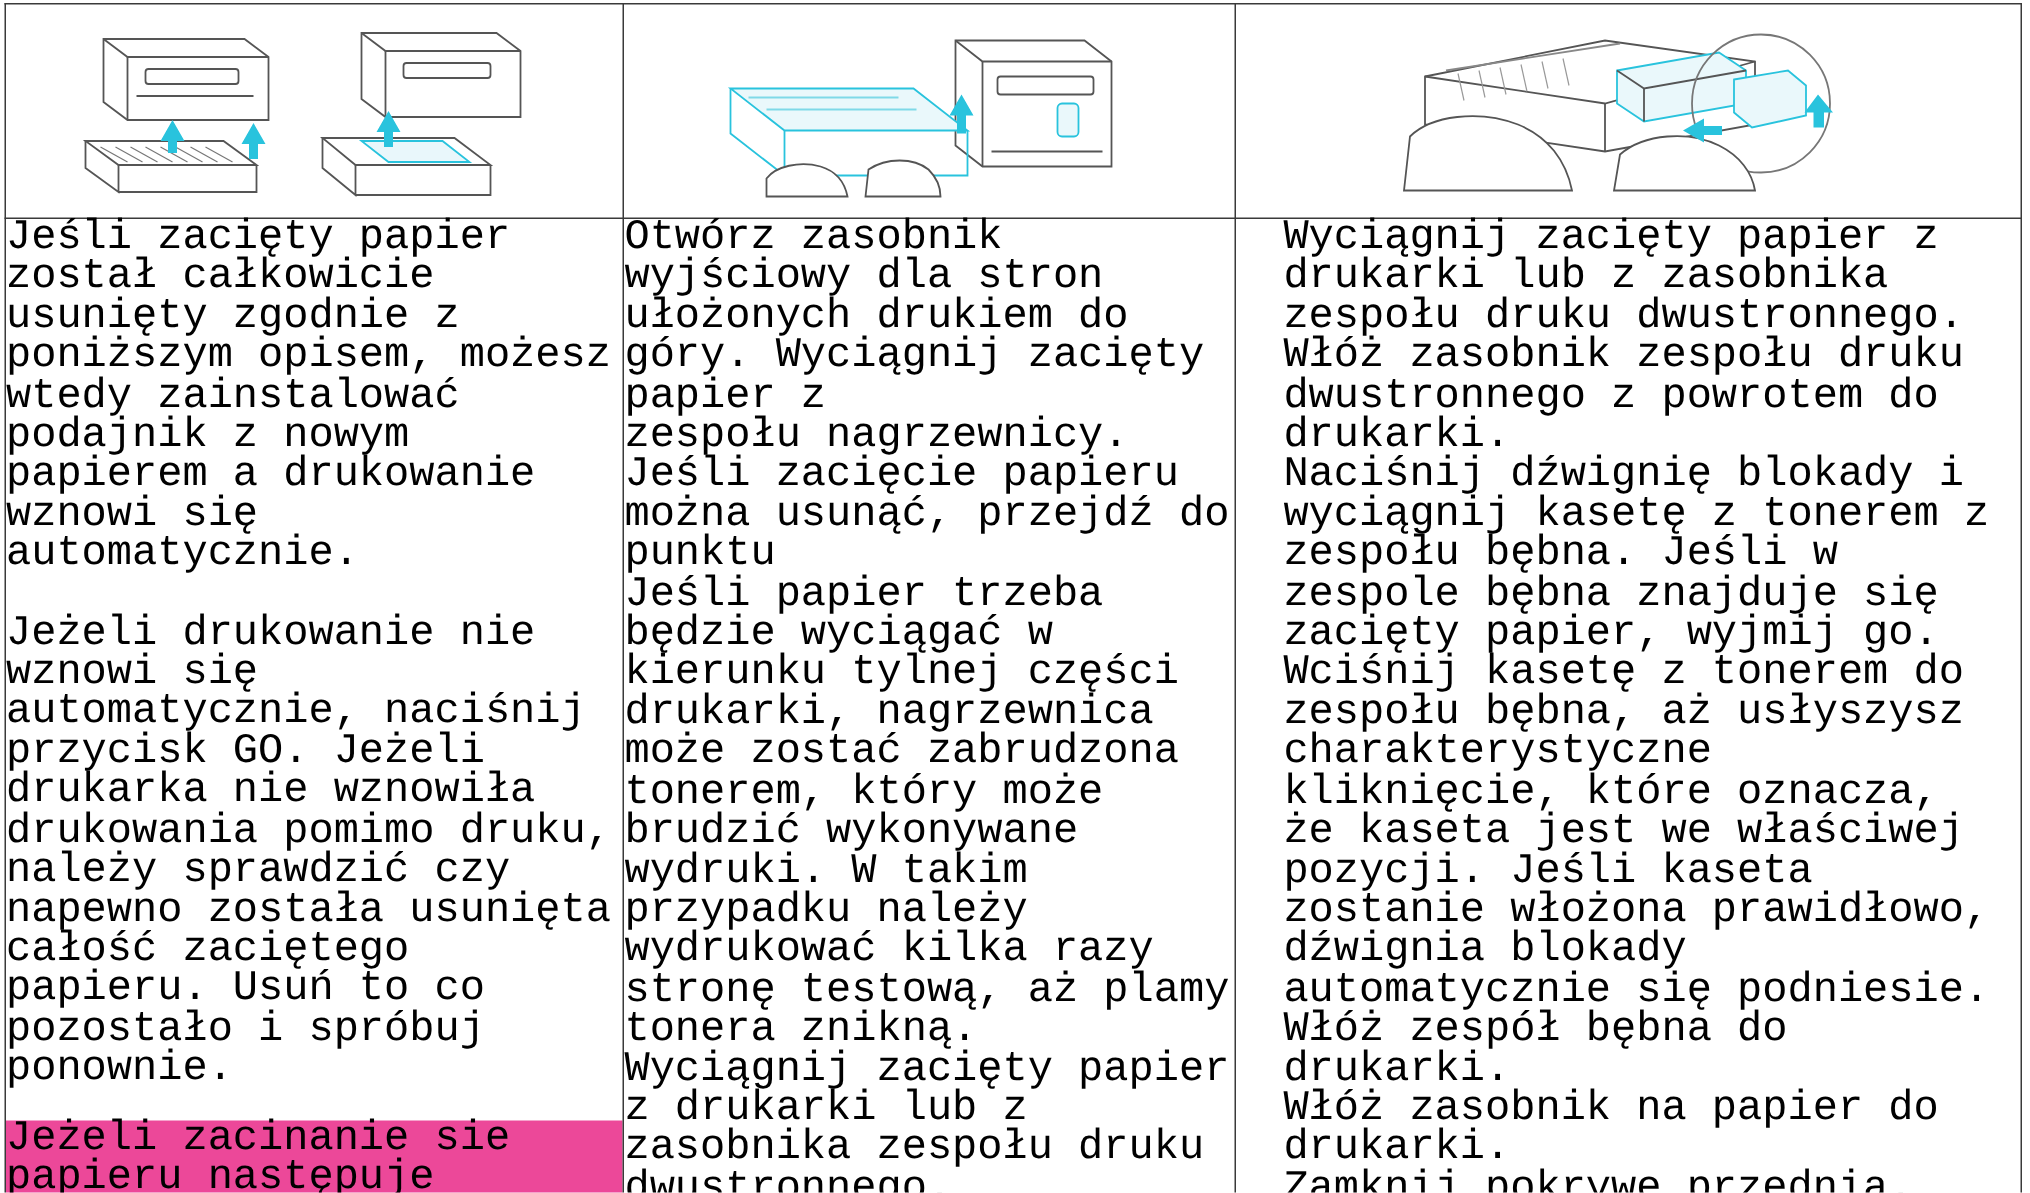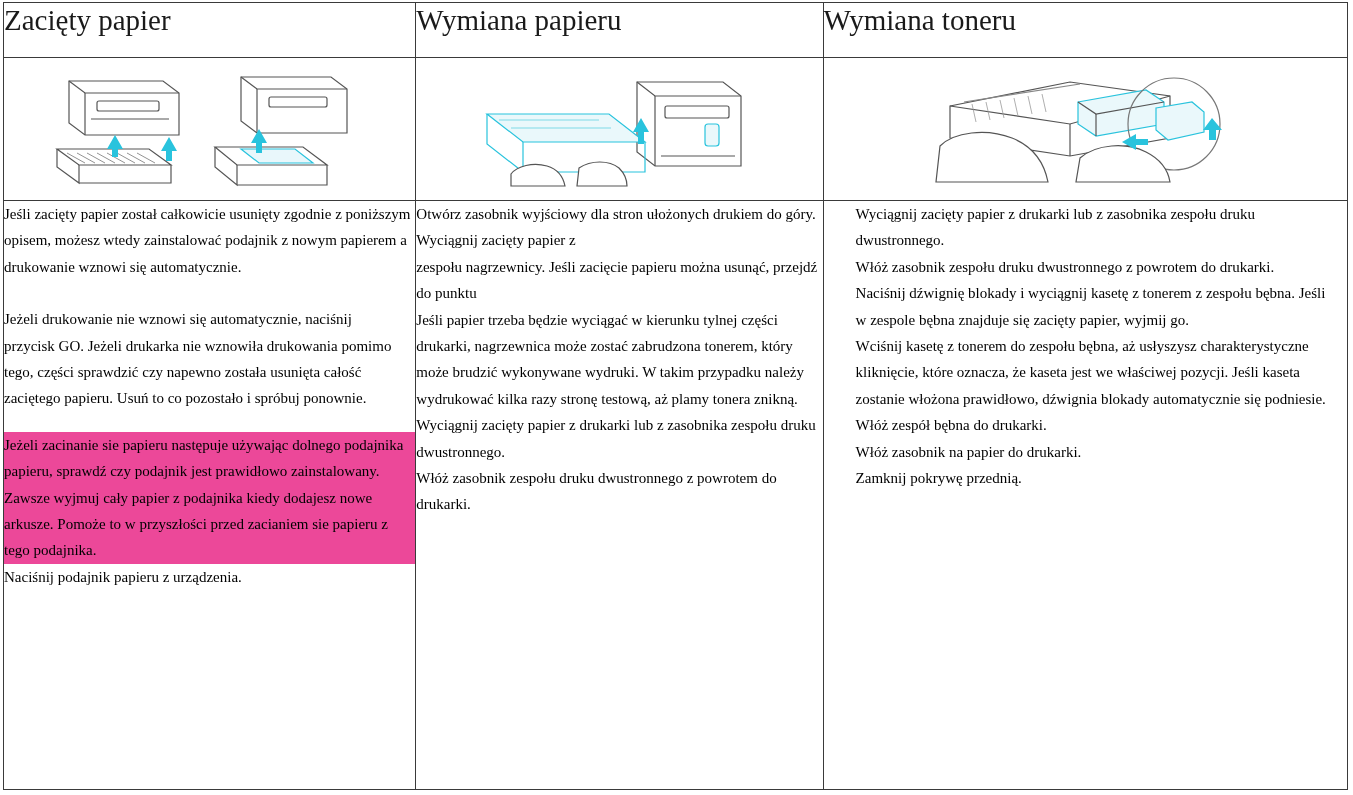--- a/index.html
+++ b/index.html
@@ -65,23 +65,23 @@
 
   .body-cell {
     padding: 8px 12px 10px 34px;
     height: 588px;
   }
   .body-cell.col3 {
     padding-left: 32px;
     padding-right: 16px;
   }
   .para {
-    font-size: 15px;
+    font-size: 28px;
     line-height: 26.4px;
-    font-family: Liberation Serif, serif;
+    font-family: Liberation Mono, monospace;
     color: #000;
     margin: 0;
     white-space: pre-wrap;
   }
   .para.gap {
     margin-top: 26px;
   }
   .para.hl {
     background: #ec4899;
     margin-top: 20px;
@@ -91,31 +91,20 @@
 <body>
 
 <div class="sheet">
   <table class="guide">
     <colgroup>
       <col class="c1">
         <col class="c2">
         <col class="c3">
     </colgroup>
     <tbody>
-      <tr>
-        <td class="hdr-cell">
-          <div class="hdr-text">Zacięty papier</div>
-        </td>
-        <td class="hdr-cell">
-          <div class="hdr-text">Wymiana papieru</div>
-        </td>
-        <td class="hdr-cell">
-          <div class="hdr-text">Wymiana toneru</div>
-        </td>
-      </tr>
 
       <tr>
         <td class="img-cell">
           <div class="img-wrap">
             <svg width="330" height="130" viewBox="0 0 330 130" xmlns="http://www.w3.org/2000/svg">
               <g fill="none" stroke="#555" stroke-width="1.2">
 
                 <path d="M24 18 L118 18 L134 30 L134 72 L40 72 L24 60 Z" fill="#fff"></path>
                 <path d="M24 18 L40 30 L134 30"></path>
                 <path d="M40 30 L40 72"></path>
@@ -215,21 +204,21 @@
               </g>
             </svg>
           </div>
         </td>
       </tr>
 
       <tr>
         <td class="body-cell">
           <p class="para">Jeśli zacięty papier został całkowicie usunięty zgodnie z poniższym opisem, możesz wtedy zainstalować podajnik z nowym papierem a drukowanie wznowi się automatycznie.</p>
           <p class="para gap">Jeżeli drukowanie nie wznowi się automatycznie, naciśnij
-przycisk GO. Jeżeli drukarka nie wznowiła drukowania pomimo tego, części sprawdzić czy napewno została usunięta całość zaciętego papieru. Usuń to co pozostało i spróbuj ponownie.</p>
+przycisk GO. Jeżeli drukarka nie wznowiła drukowania pomimo druku, należy sprawdzić czy napewno została usunięta całość zaciętego papieru. Usuń to co pozostało i spróbuj ponownie.</p>
           <p class="para hl">Jeżeli zacinanie sie papieru następuje używając dolnego podajnika papieru, sprawdź czy podajnik jest prawidłowo zainstalowany.
 Zawsze wyjmuj cały papier z podajnika kiedy dodajesz nowe arkusze. Pomoże to w przyszłości przed zacianiem sie papieru z tego podajnika.</p>
           <p class="para">Naciśnij podajnik papieru z urządzenia.</p>
         </td>
         <td class="body-cell">
           <p class="para">Otwórz zasobnik wyjściowy dla stron ułożonych drukiem do góry. Wyciągnij zacięty papier z
 zespołu nagrzewnicy. Jeśli zacięcie papieru można usunąć, przejdź do punktu
 Jeśli papier trzeba będzie wyciągać w kierunku tylnej części drukarki, nagrzewnica może zostać zabrudzona tonerem, który może brudzić wykonywane wydruki. W takim przypadku należy
 wydrukować kilka razy stronę testową, aż plamy tonera znikną.
 Wyciągnij zacięty papier z drukarki lub z zasobnika zespołu druku dwustronnego.

